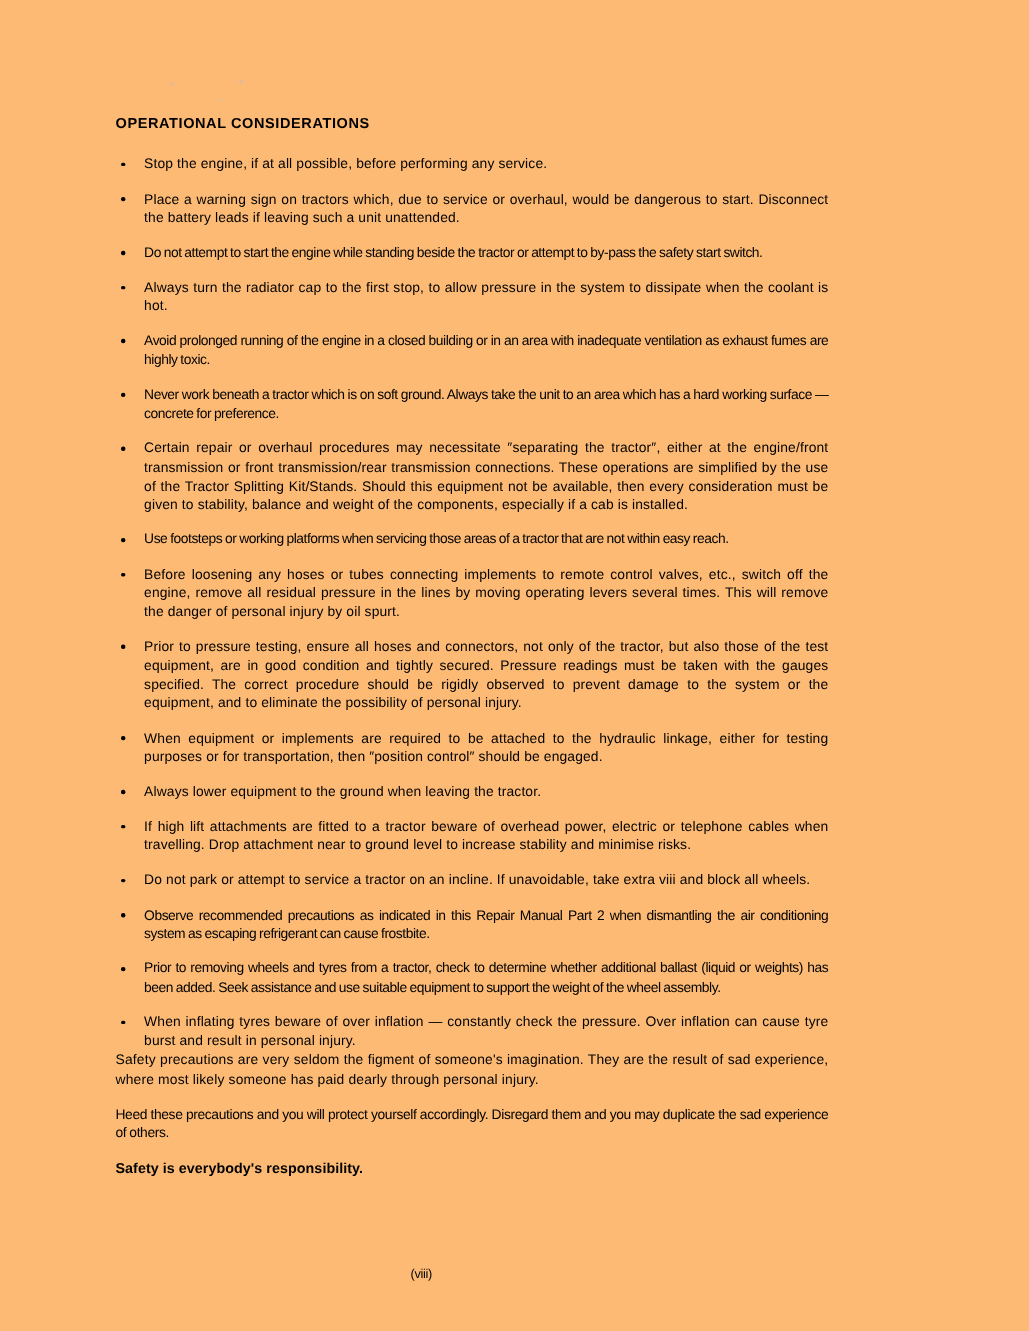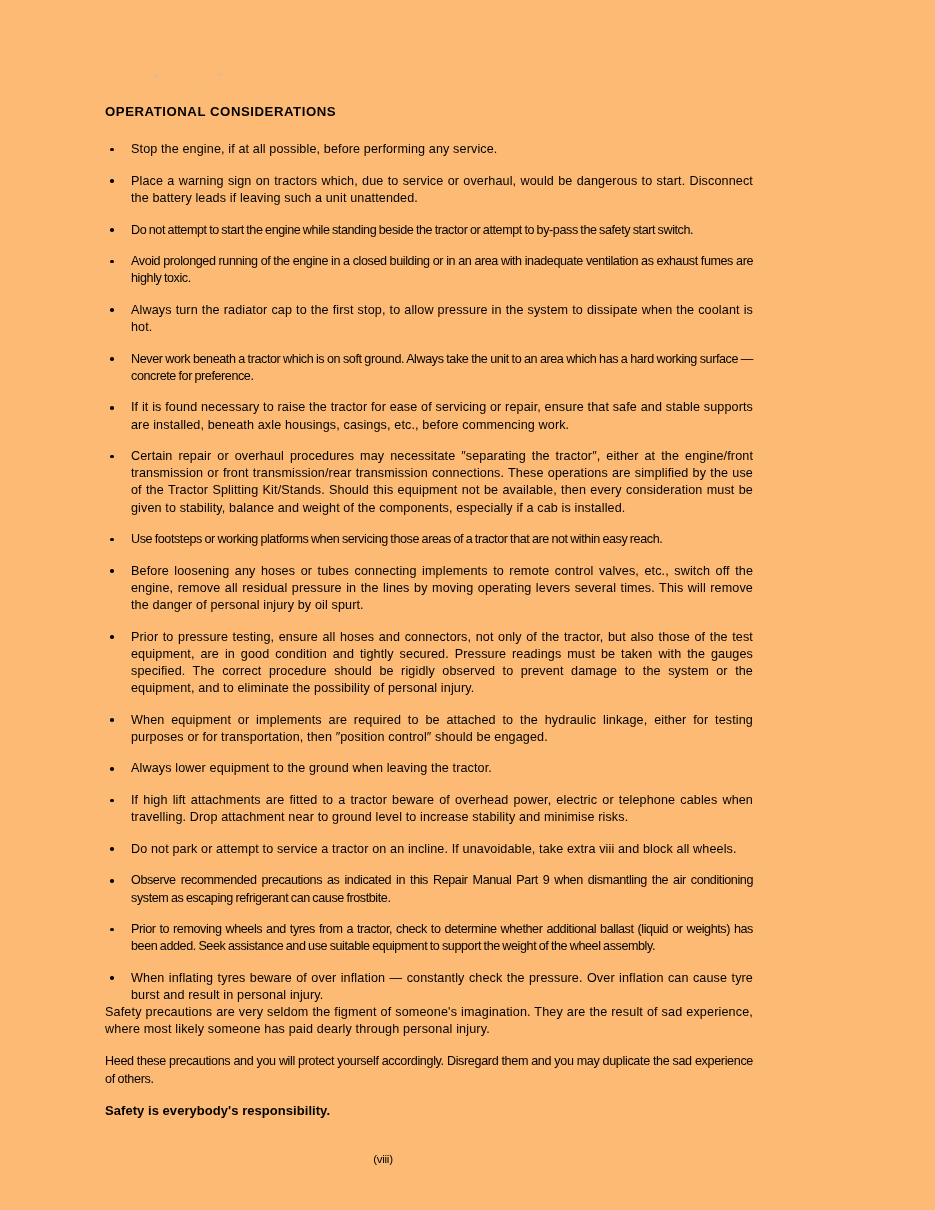--- a/index.html
+++ b/index.html
@@ -139,38 +139,34 @@
           <span class="txt">Stop the engine, if at all possible, before performing any service.</span>
         </li>
         <li class="bullet loose">
           <span class="dot"></span>
           <span class="txt">Place a warning sign on tractors which, due to service or overhaul, would be dangerous to start. Disconnect the battery leads if leaving such a unit unattended.</span>
         </li>
         <li class="bullet tight">
           <span class="dot"></span>
           <span class="txt">Do not attempt to start the engine while standing beside the tractor or attempt to by-pass the safety start switch.</span>
         </li>
+        <li class="bullet loose">
+          <span class="dot"></span>
+          <span class="txt">Always turn the radiator cap to the first stop, to allow pressure in the system to dissipate when the coolant is hot.</span>
+        </li>
         <li class="bullet tight">
           <span class="dot"></span>
           <span class="txt">Avoid prolonged running of the engine in a closed building or in an area with inadequate ventilation as exhaust fumes are highly toxic.</span>
         </li>
-        <li class="bullet loose">
-          <span class="dot"></span>
-          <span class="txt">Always turn the radiator cap to the first stop, to allow pressure in the system to dissipate when the coolant is hot.</span>
-        </li>
         <li class="bullet tight">
           <span class="dot"></span>
           <span class="txt">Never work beneath a tractor which is on soft ground. Always take the unit to an area which has a hard working surface — concrete for preference.</span>
         </li>
         <li class="bullet loose">
           <span class="dot"></span>
-          <span class="txt">If it is found necessary to raise the tractor for ease of servicing or repair, ensure that safe and stable supports are installed, beneath axle housings, casings, etc., before commencing work.</span>
-        </li>
-        <li class="bullet loose">
-          <span class="dot"></span>
           <span class="txt">Certain repair or overhaul procedures may necessitate ″separating the tractor″, either at the engine/front transmission or front transmission/rear transmission connections. These operations are simplified by the use of the Tractor Splitting Kit/Stands. Should this equipment not be available, then every consideration must be given to stability, balance and weight of the components, especially if a cab is installed.</span>
         </li>
         <li class="bullet tight">
           <span class="dot"></span>
           <span class="txt">Use footsteps or working platforms when servicing those areas of a tractor that are not within easy reach.</span>
         </li>
         <li class="bullet loose">
           <span class="dot"></span>
           <span class="txt">Before loosening any hoses or tubes connecting implements to remote control valves, etc., switch off the engine, remove all residual pressure in the lines by moving operating levers several times. This will remove the danger of personal injury by oil spurt.</span>
         </li>
@@ -189,21 +185,21 @@
         <li class="bullet loose">
           <span class="dot"></span>
           <span class="txt">If high lift attachments are fitted to a tractor beware of overhead power, electric or telephone cables when travelling. Drop attachment near to ground level to increase stability and minimise risks.</span>
         </li>
         <li class="bullet loose">
           <span class="dot"></span>
           <span class="txt">Do not park or attempt to service a tractor on an incline. If unavoidable, take extra viii and block all wheels.</span>
         </li>
         <li class="bullet tight">
           <span class="dot"></span>
-          <span class="txt">Observe recommended precautions as indicated in this Repair Manual Part 9 when dismantling the air conditioning system as escaping refrigerant can cause frostbite.</span>
+          <span class="txt">Observe recommended precautions as indicated in this Repair Manual Part 2 when dismantling the air conditioning system as escaping refrigerant can cause frostbite.</span>
         </li>
         <li class="bullet tight">
           <span class="dot"></span>
           <span class="txt">Prior to removing wheels and tyres from a tractor, check to determine whether additional ballast (liquid or weights) has been added. Seek assistance and use suitable equipment to support the weight of the wheel assembly.</span>
         </li>
         <li class="bullet loose">
           <span class="dot"></span>
           <span class="txt">When inflating tyres beware of over inflation — constantly check the pressure. Over inflation can cause tyre burst and result in personal injury.</span>
         </li>
       </ul>

